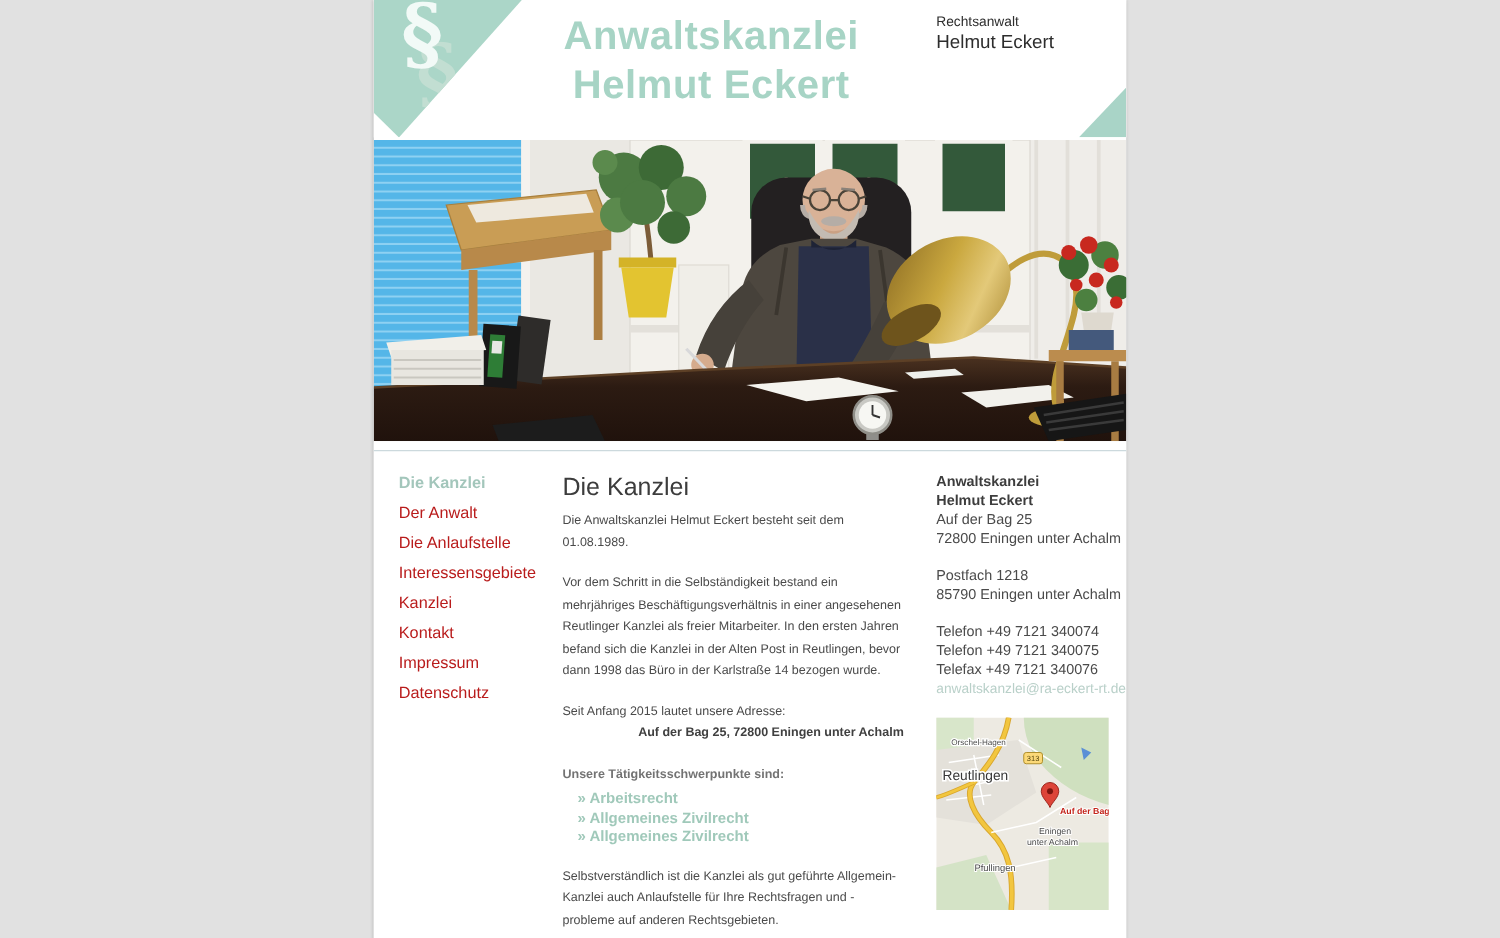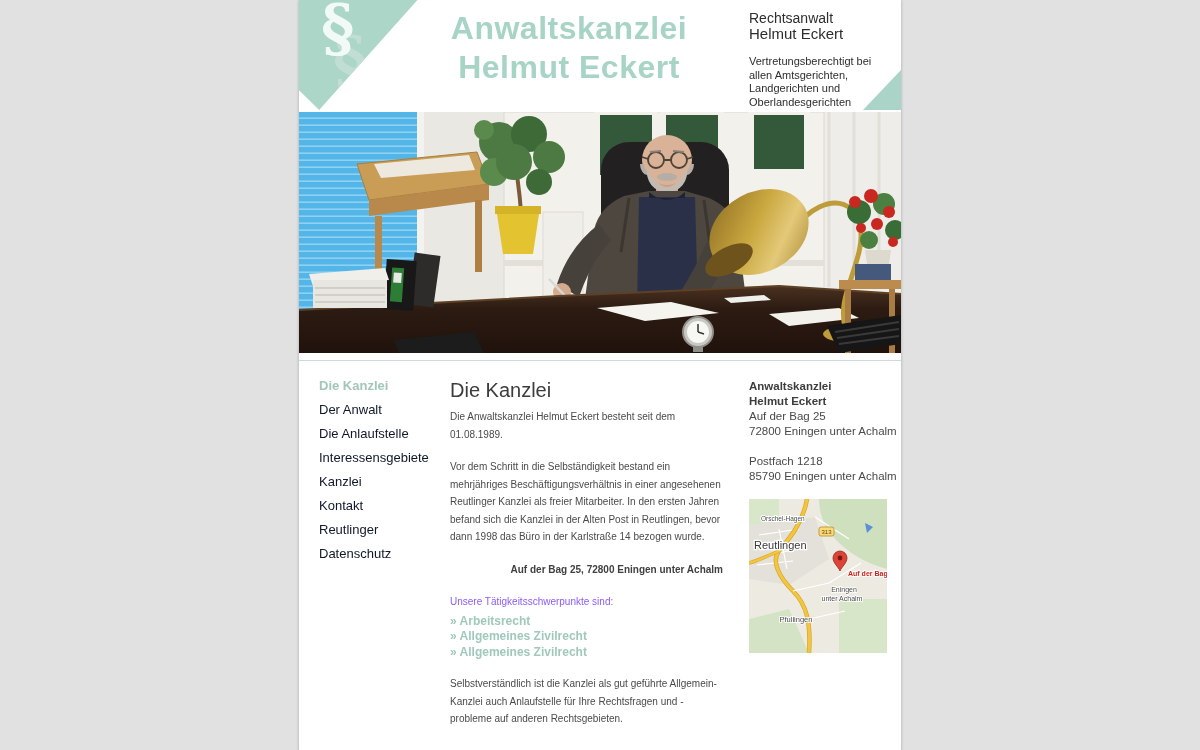--- a/index.html
+++ b/index.html
@@ -34,51 +34,51 @@
   }
   .logo-shape .para { position:absolute; font-size:64px; font-weight:bold; line-height:1; font-family:"DejaVu Serif", serif; }
   .para-back  { left:34px; top:28px; color:#c2ded2; }
   .para-front { left:22px; top:-4px; color:#f2faf7; }
   .header-title {
     position:absolute; left:148px; top:9px; width:244px;
     text-align:center; color:#a7d4c5; font-weight:bold;
     font-size:32px; line-height:39px; letter-spacing:.5px;
   }
   .header-info { position:absolute; left:450px; top:12px; width:142px; color:#2d2d2d; }
-  .header-info .role { font-size:14px; line-height:13px; }
+  .header-info .role { font-size:11px; line-height:13px; }
   .header-info .name { font-size:15px; line-height:17px; }
   .header-info .cert { margin-top:13px; font-size:11px; line-height:13.5px; }
   .corner-triangle {
     position:absolute; right:0; bottom:0;
     width:38px; height:40px; background:#a9d4c7;
     clip-path:polygon(100% 0, 100% 100%, 0 100%);
   }
   
   .hero { margin-top:2px; flex:0 0 auto; }
   .hero svg { display:block; }
   
   .content { flex:1 1 auto; background:#fff; }
   .divider { height:1px; background:#ccd9dd; margin-top:7px; }
   .cols { display:flex; padding:18px 0 24px 20px; }
   
   .nav { width:131px; flex:0 0 auto; }
   .nav a {
     display:block; font-size:13px; line-height:14px;
-    margin-bottom:10px; color:#0f172a; text-decoration:none;
+    margin-bottom:10px; color:#b91c1c; text-decoration:none;
   }
   .nav a.active { color:#a3c6bb; font-weight:bold; }
   
   .main { width:299px; flex:0 0 auto; padding-right:26px; }
   .main h1 { margin:0 0 7px 0; font-size:20px; line-height:22px; font-weight:400; color:#3c3c3c; }
   .main p { margin:0 0 15px 0; font-size:10px; line-height:17.5px; }
   .main .tight { margin-bottom:0; }
   .teal-strong { color:#404040; font-weight:bold;text-align:right; }
-  .focus-head { font-weight:normal; color:#8b5cf6; margin-bottom:1px !important; }
+  .focus-head { font-weight:bold; color:#737373; margin-bottom:1px !important; }
   .focus-link { display:block; font-size:12px; line-height:15.5px; color:#a0c9ba; font-weight:bold; text-decoration:none; }
-  .focus-links { margin-bottom:15px; padding-top:2px; }
+  .focus-links { margin-bottom:15px; padding-top:2px;margin-left:12px; }
   .gap-top { margin-top:10px; }
   
   .aside { width:152px; flex:0 0 auto; font-size:11.5px; line-height:15px; }
   .aside .blk { margin-bottom:15px; }
   .aside .bold { font-weight:bold; color:#3d3d3d; }
   .aside a.email { color:#b9d0c9; text-decoration:none; font-size:11px; }
   .map-wrap { margin-top:4px; width:138px; height:122px; cursor:pointer; }
   .map-wrap svg { display:block; }
   .map-label { font-family:"Liberation Sans", sans-serif; }
 </style>
@@ -92,21 +92,20 @@
       <span class="para para-back">§</span>
       <span class="para para-front">§</span>
     </div>
     <div class="header-title">
       <div>Anwaltskanzlei</div>
       <div>Helmut Eckert</div>
     </div>
     <div class="header-info">
       <div class="role">Rechtsanwalt</div>
       <div class="name">Helmut Eckert</div>
-      <div class="cert">Vertretungsberechtigt bei allen Amtsgerichten, Landgerichten und Oberlandesgerichten</div>
     </div>
     <div class="corner-triangle"></div>
   </div>
 
   <div class="hero">
     <svg width="602" height="241" viewBox="0 0 602 241">
       <defs>
         <pattern id="blinds" width="10" height="7" patternUnits="userSpaceOnUse">
           <rect width="10" height="7" fill="#54b6e8"></rect>
           <rect y="5.4" width="10" height="1.6" fill="#8ed1f2"></rect>
@@ -262,28 +261,29 @@
     <div class="divider"></div>
     <div class="cols">
 
       <div class="nav">
         <a href="#" class="active">Die Kanzlei</a>
         <a href="#">Der Anwalt</a>
         <a href="#">Die Anlaufstelle</a>
         <a href="#">Interessensgebiete</a>
         <a href="#">Kanzlei</a>
         <a href="#">Kontakt</a>
-        <a href="#">Reutlinger</a>
+        <a href="#">Impressum</a>
         <a href="#">Datenschutz</a>
       </div>
 
       <div class="main">
         <h1>Die Kanzlei</h1>
         <p>Die Anwaltskanzlei Helmut Eckert besteht seit dem 01.08.1989.</p>
         <p class="gap-top">Vor dem Schritt in die Selbständigkeit bestand ein mehrjähriges Beschäftigungsverhältnis in einer angesehenen Reutlinger Kanzlei als freier Mitarbeiter. In den ersten Jahren befand sich die Kanzlei in der Alten Post in Reutlingen, bevor dann 1998 das Büro in der Karlstraße 14 bezogen wurde.</p>
+        <p class="tight gap-top">Seit Anfang 2015 lautet unsere Adresse:</p>
         <p class="teal-strong">Auf der Bag 25, 72800 Eningen unter Achalm</p>
         <p class="tight focus-head gap-top">Unsere Tätigkeitsschwerpunkte sind:</p>
         <div class="focus-links">
           <a href="#" class="focus-link">» Arbeitsrecht</a>
           <a href="#" class="focus-link">» Allgemeines Zivilrecht</a>
           <a href="#" class="focus-link">» Allgemeines Zivilrecht</a>
         </div>
         <p class="tight gap-top">Selbstverständlich ist die Kanzlei als gut geführte Allgemein-Kanzlei auch Anlaufstelle für Ihre Rechtsfragen und -probleme auf anderen Rechtsgebieten.</p>
 
       </div>
@@ -291,20 +291,26 @@
       <div class="aside">
         <div class="blk">
           <div class="bold">Anwaltskanzlei</div>
           <div class="bold">Helmut Eckert</div>
           <div>Auf der Bag 25</div>
           <div>72800 Eningen unter Achalm</div>
         </div>
         <div class="blk">
           <div>Postfach 1218</div>
           <div>85790 Eningen unter Achalm</div>
+        </div>
+        <div class="blk">
+          <div>Telefon +49 7121 340074</div>
+          <div>Telefon +49 7121 340075</div>
+          <div>Telefax +49 7121 340076</div>
+          <a href="#" class="email">anwaltskanzlei@ra-eckert-rt.de</a>
         </div>
 
         <div class="map-wrap">
           <svg width="138" height="154" viewBox="0 0 138 154">
             <rect x="0" y="0" width="138" height="154" fill="#edeae2"></rect>
             <path d="M70,0 L138,0 L138,70 Q100,60 78,30 Q70,15 70,0 Z" fill="#cfe0bf"></path>
             <rect x="90" y="100" width="48" height="54" fill="#d7e5c8"></rect>
             <path d="M0,120 L40,110 L60,154 L0,154 Z" fill="#d4e3c6"></path>
             <rect x="0" y="0" width="30" height="26" fill="#d8e6ca"></rect>
             <path d="M0,26 L66,18 L80,60 L40,86 L0,80 Z" fill="#e4e1da"></path>

